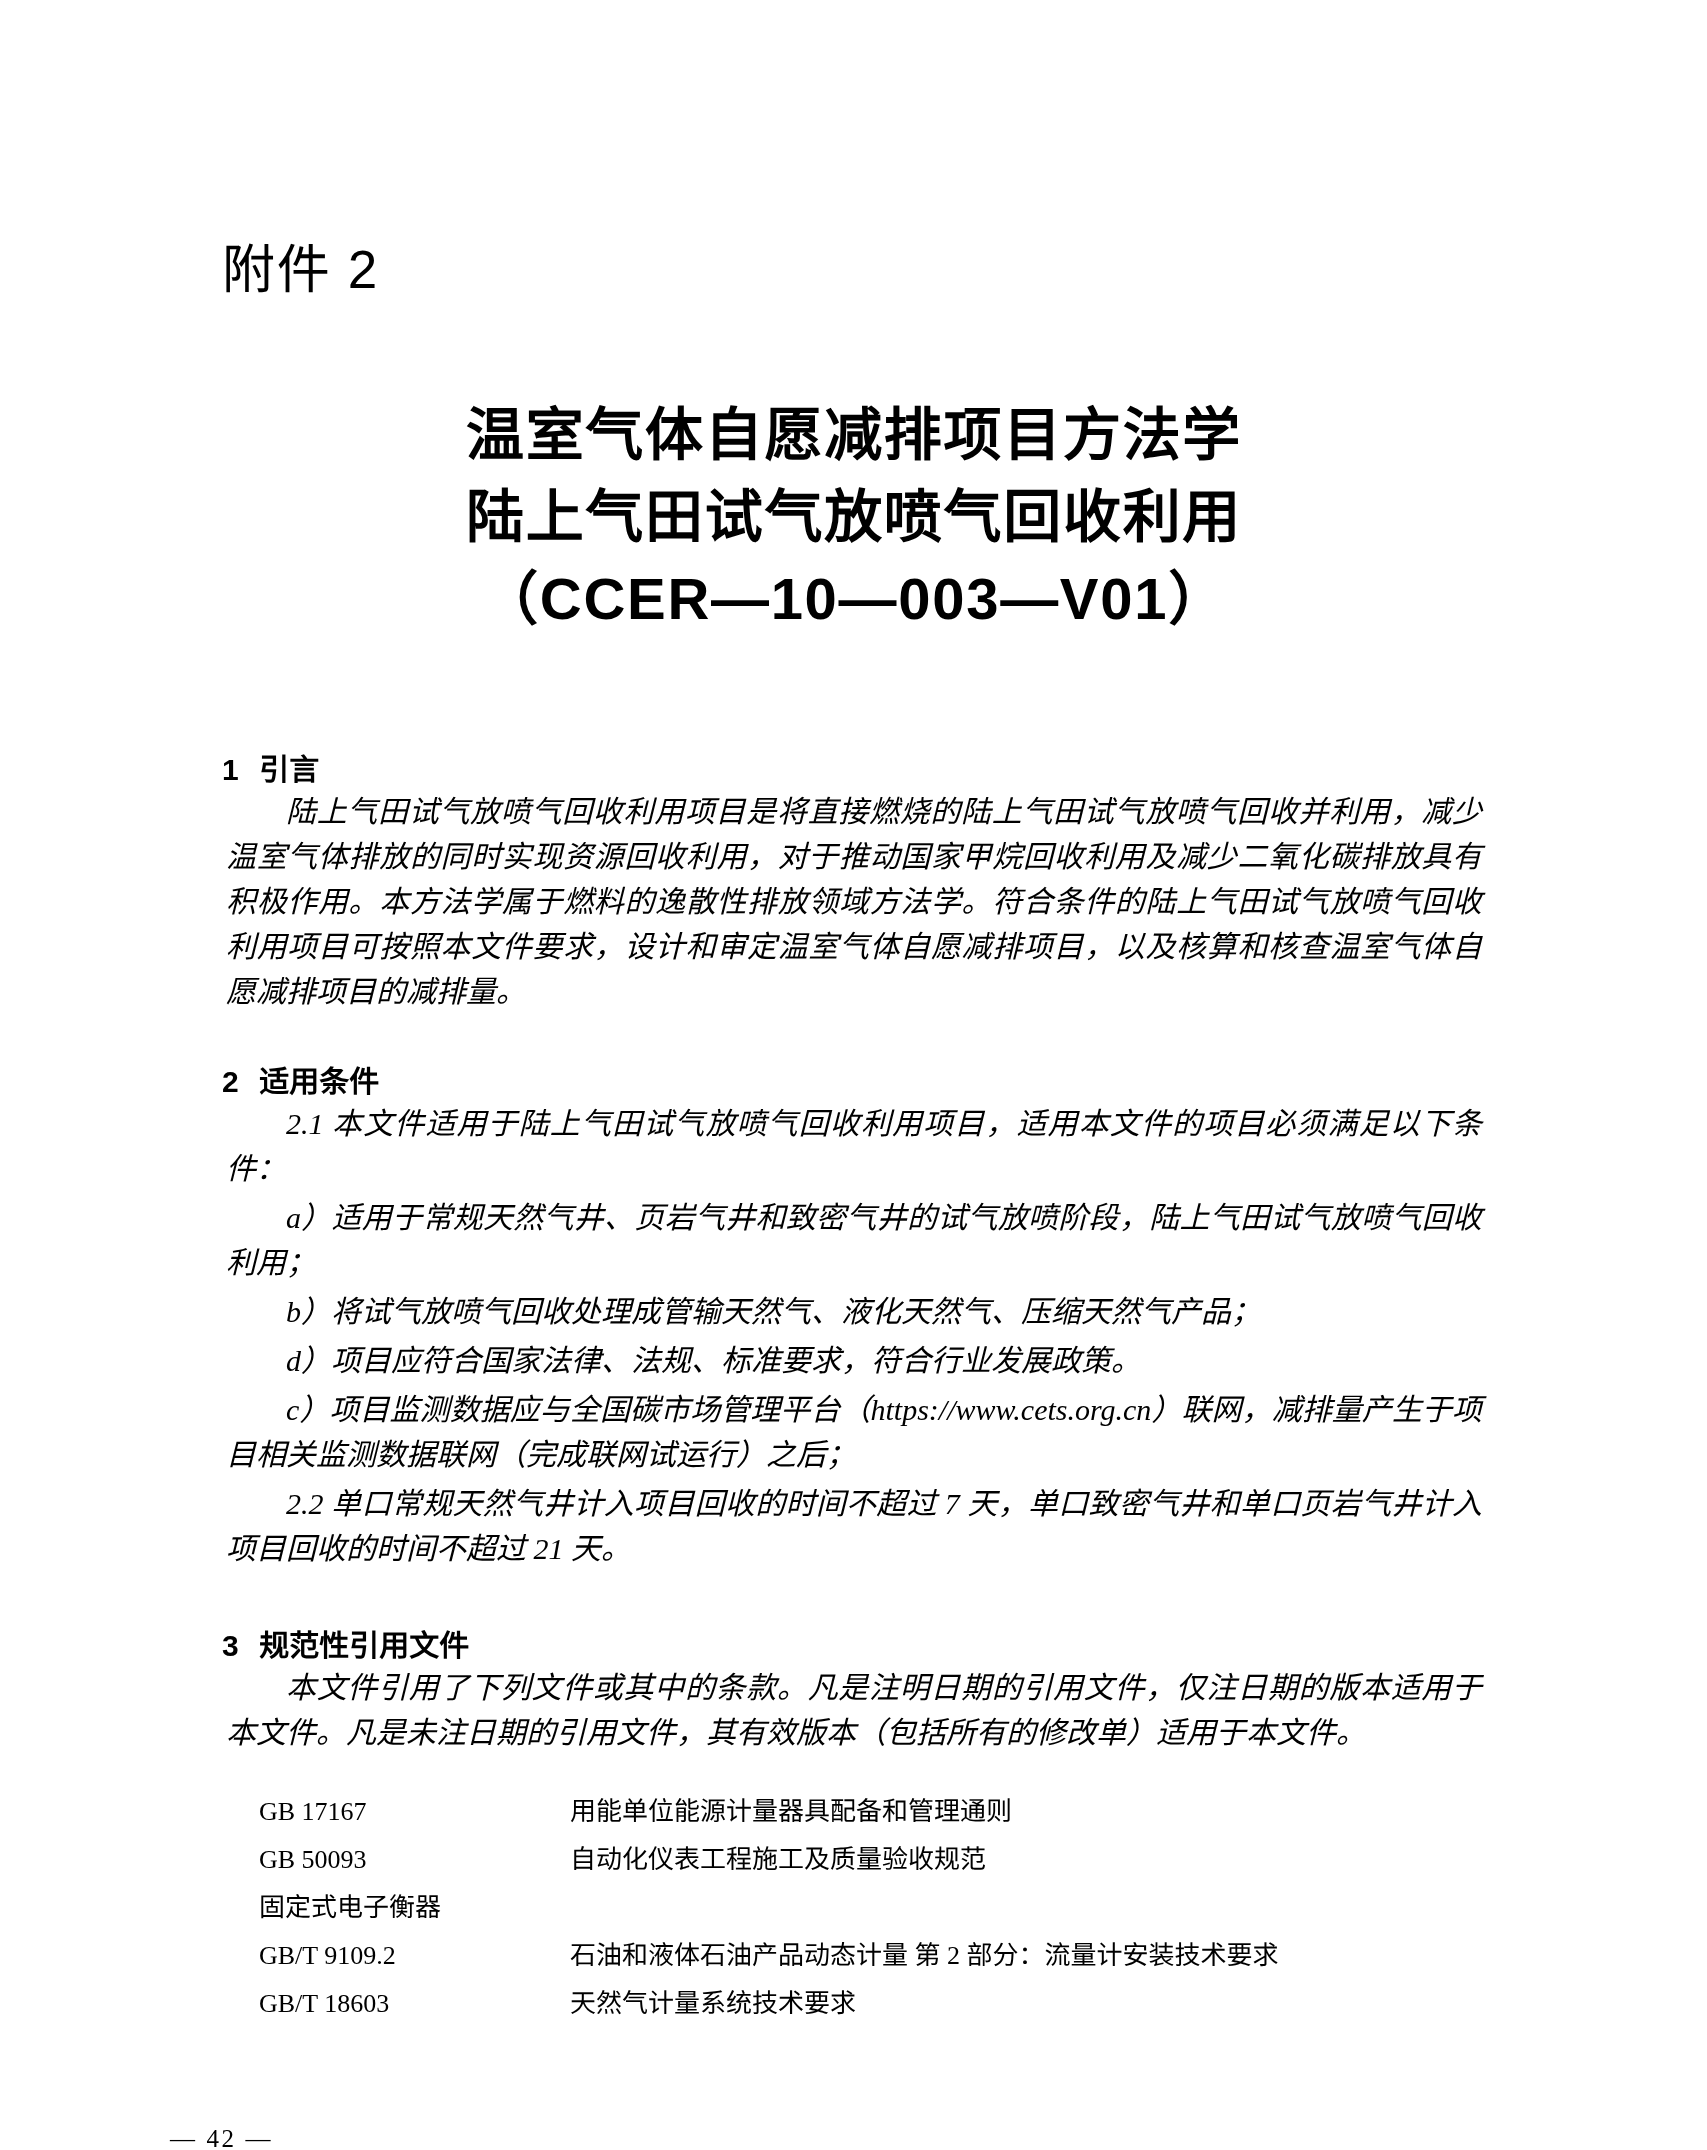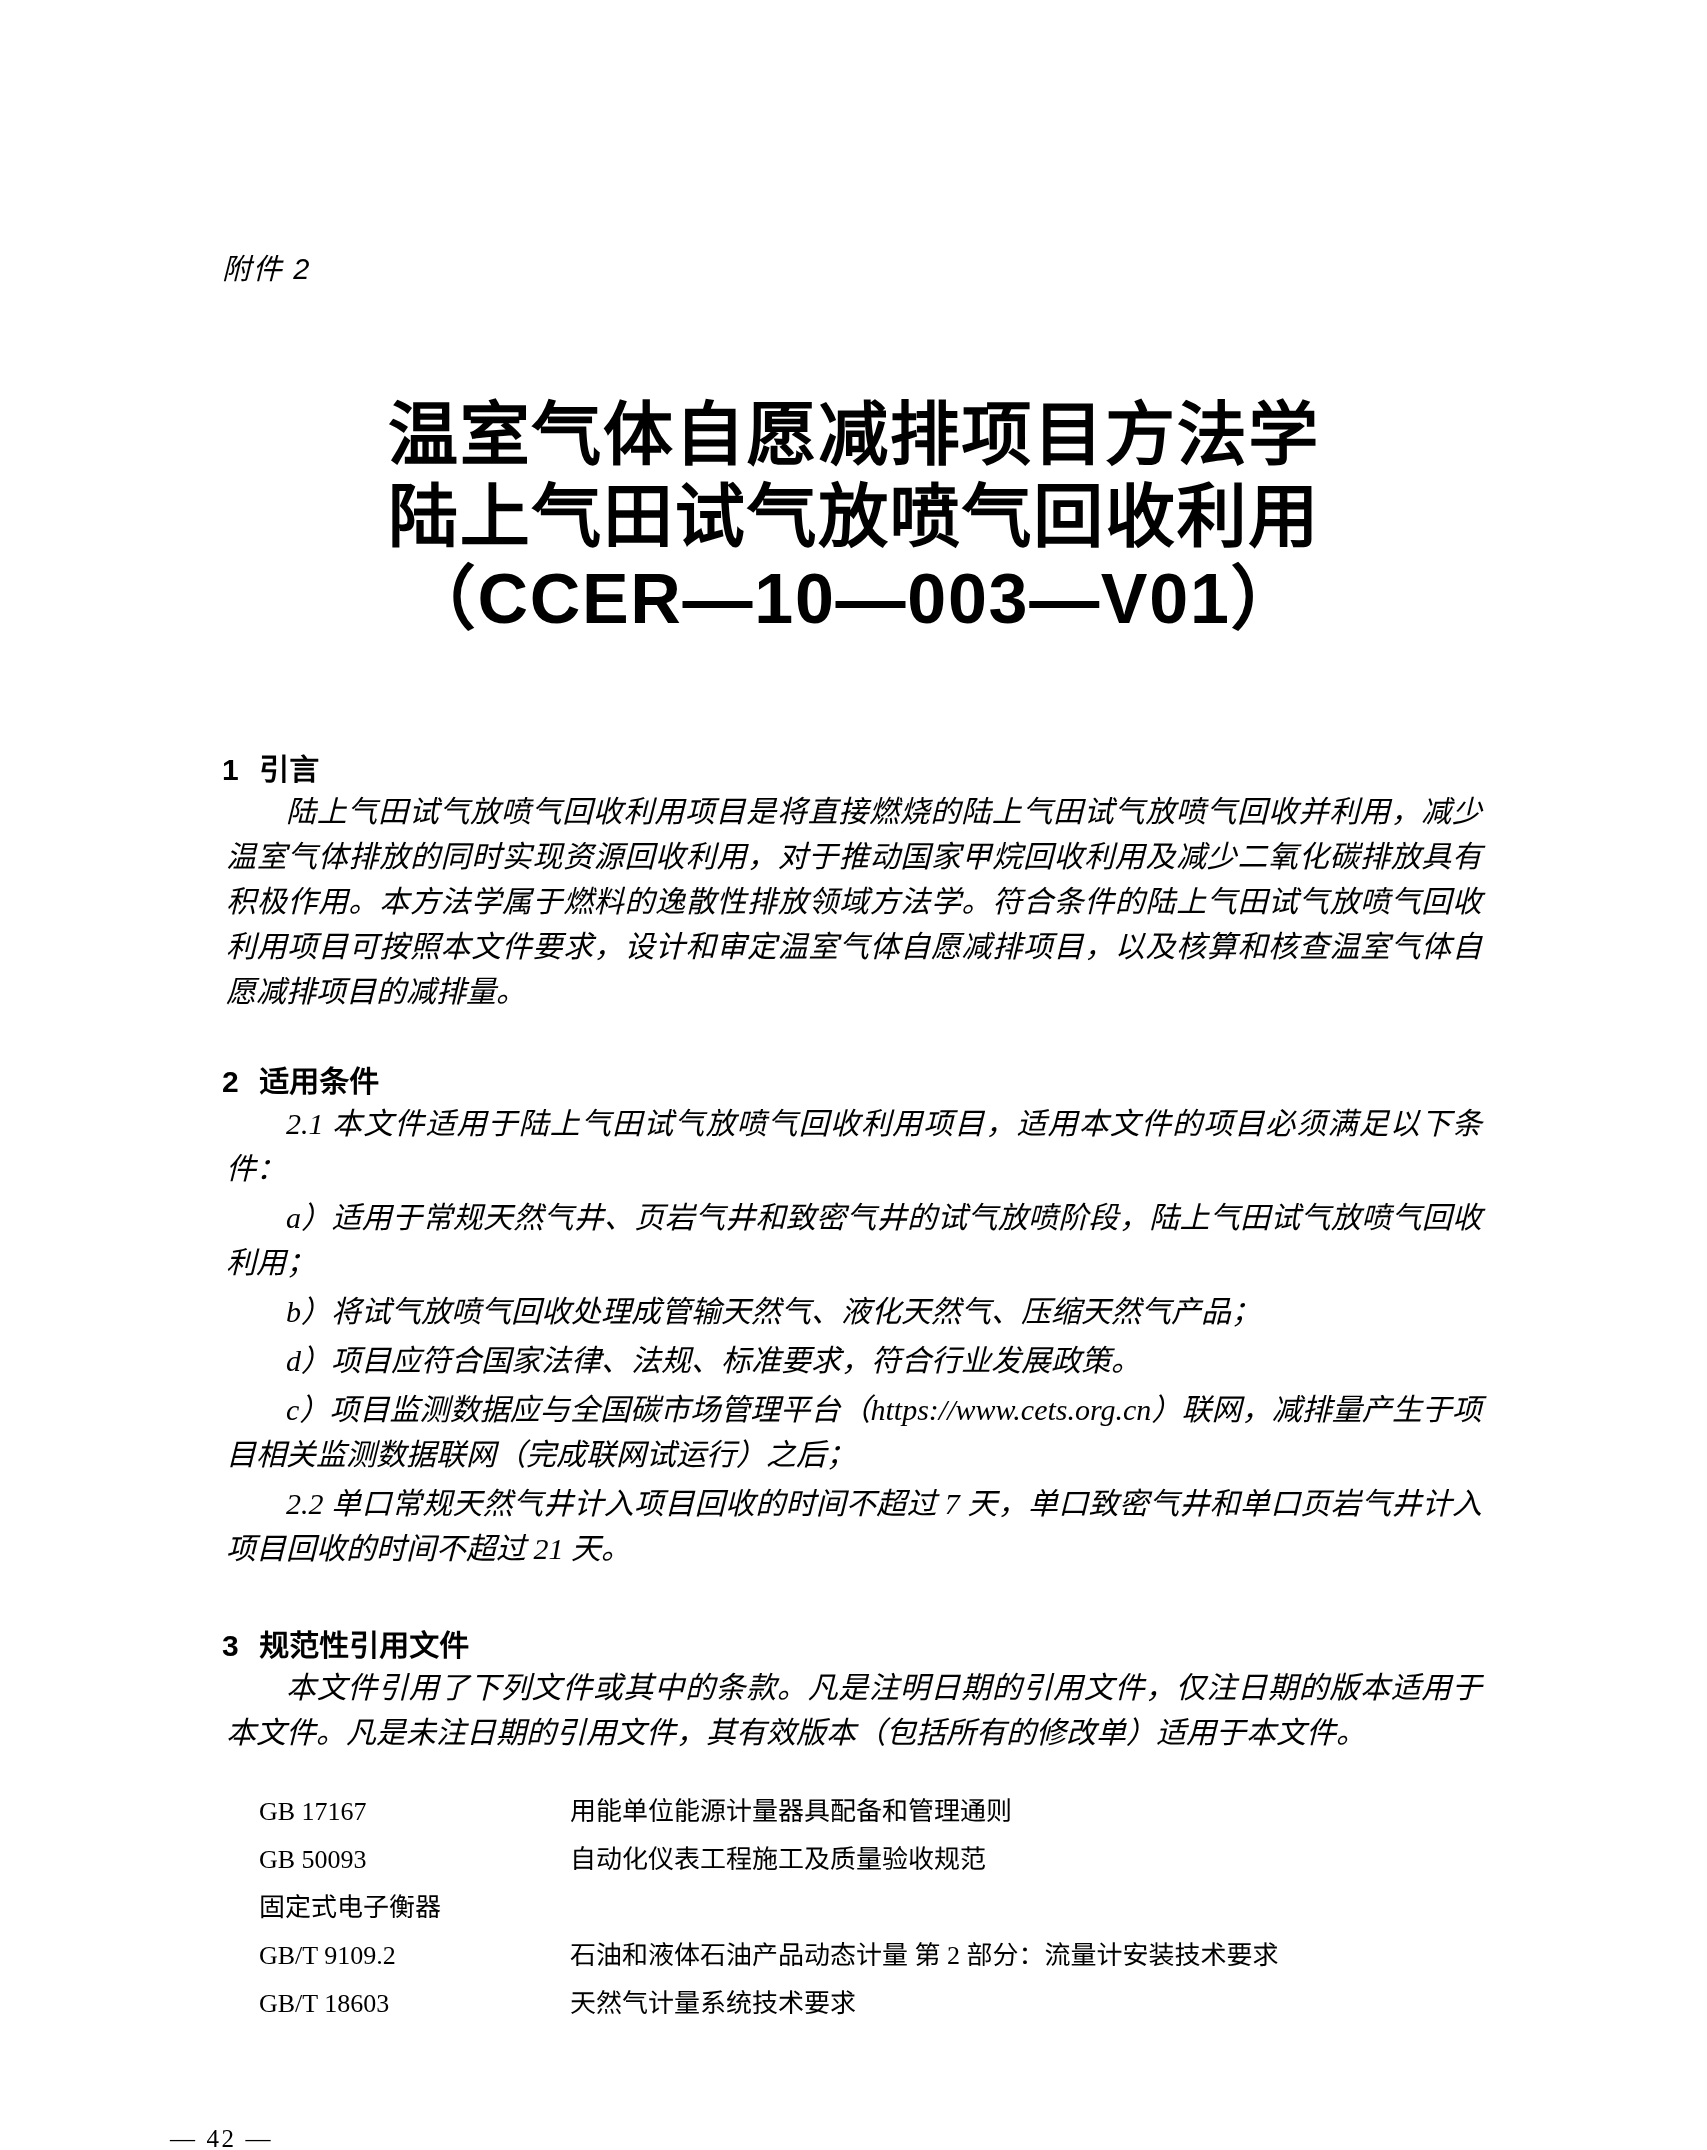--- a/index.html
+++ b/index.html
@@ -10,31 +10,30 @@
     background:#ffffff;
     color:#000000;
     font-family:"Liberation Serif","DejaVu Serif",serif;
     overflow:hidden;
   }
   .content {
     padding:249px 221px 0 222px; 
   }
   .attachment {
     font-family:"Liberation Sans","DejaVu Sans",sans-serif;
-    font-size:29px;
+    font-size:53px;
     line-height:41px;
     letter-spacing:1.7px;
-    font-style:italic;
   }
   .title {
     margin-top:104px;
     text-align:center;
     font-family:"Liberation Sans","DejaVu Sans",sans-serif;
     font-weight:700;
-    font-size:70px;
+    font-size:58px;
     line-height:82px;
     letter-spacing:1.7px;
   }
   .heading {
     display:flex;
     align-items:flex-start;
     gap:20.6px;
     font-family:"Liberation Sans","DejaVu Sans",sans-serif;
     font-weight:600;
     font-size:30px;

